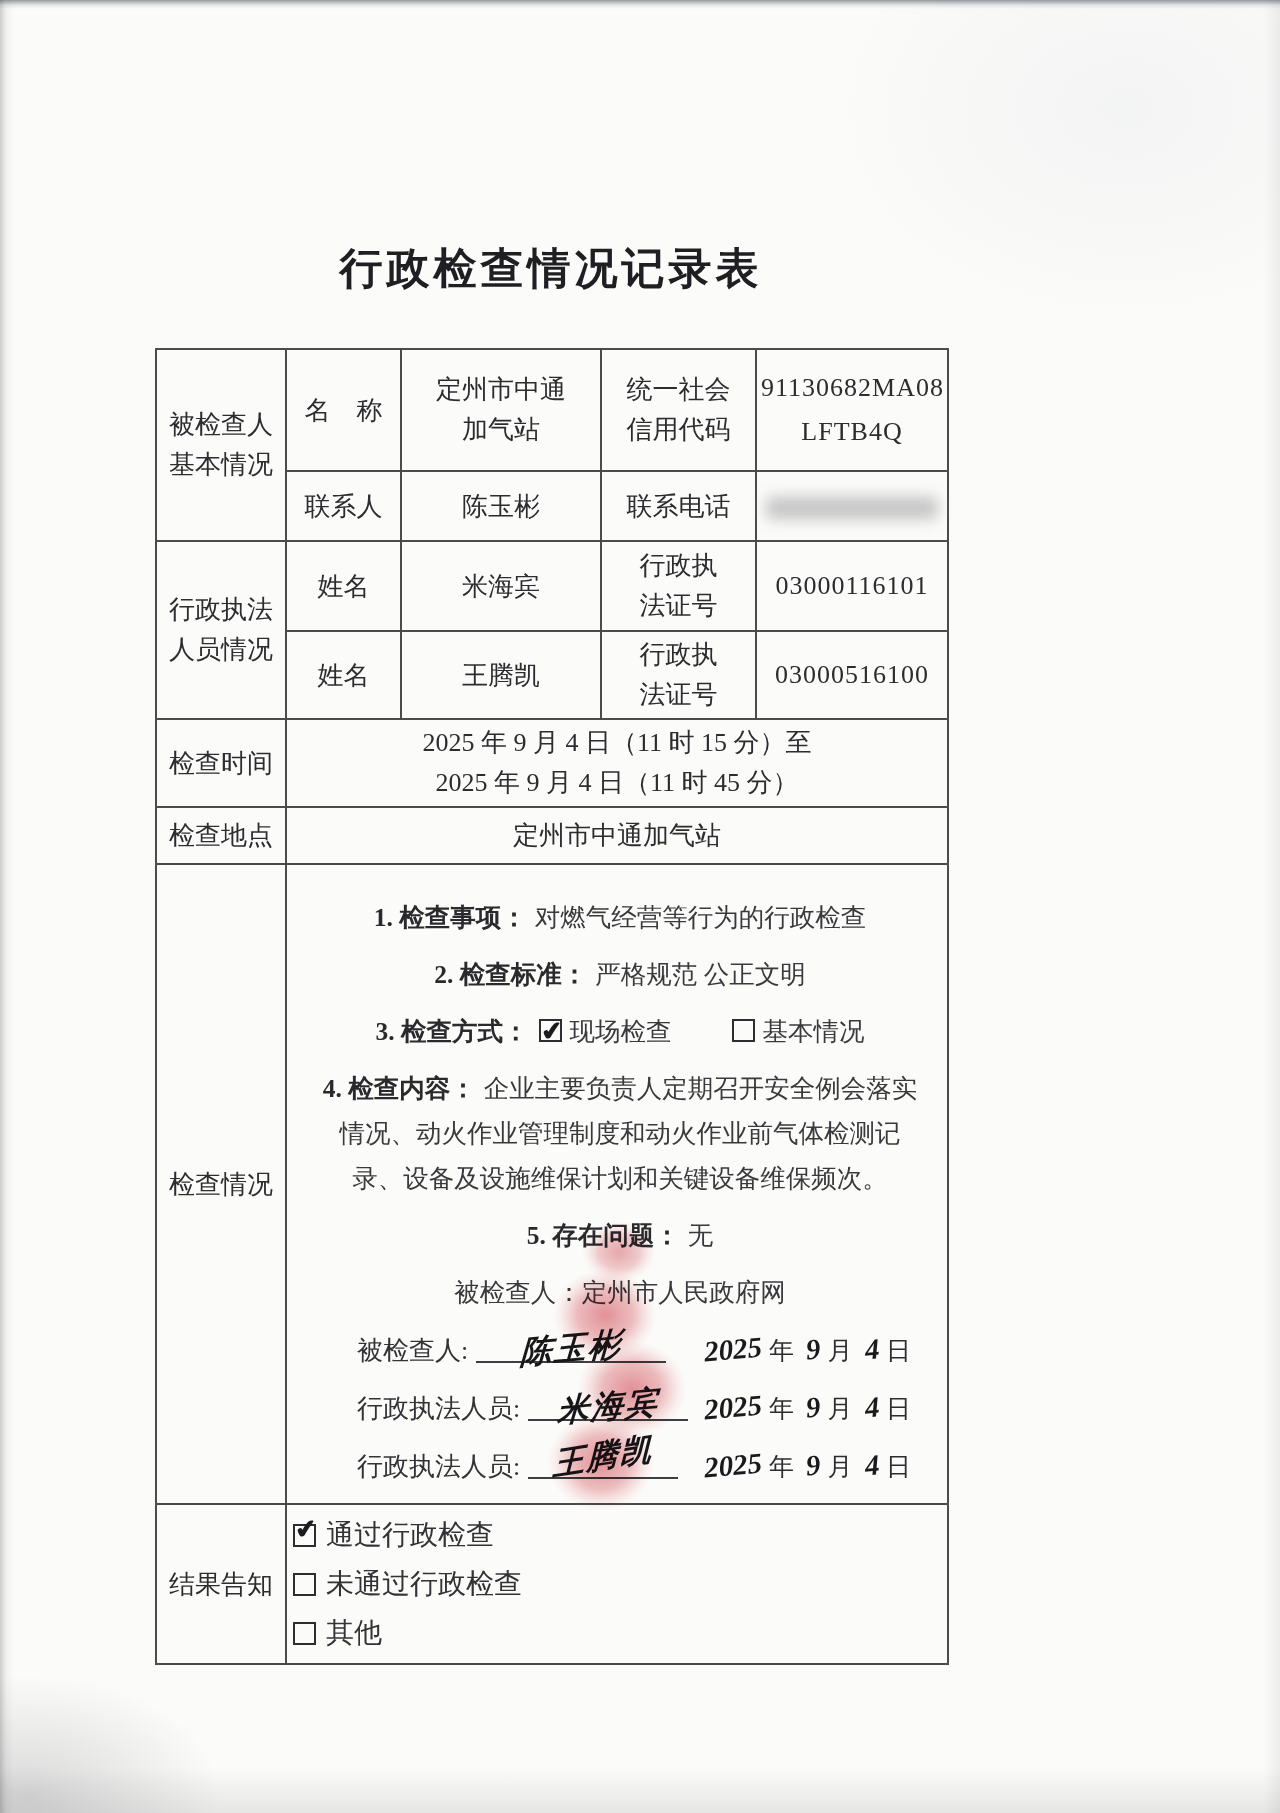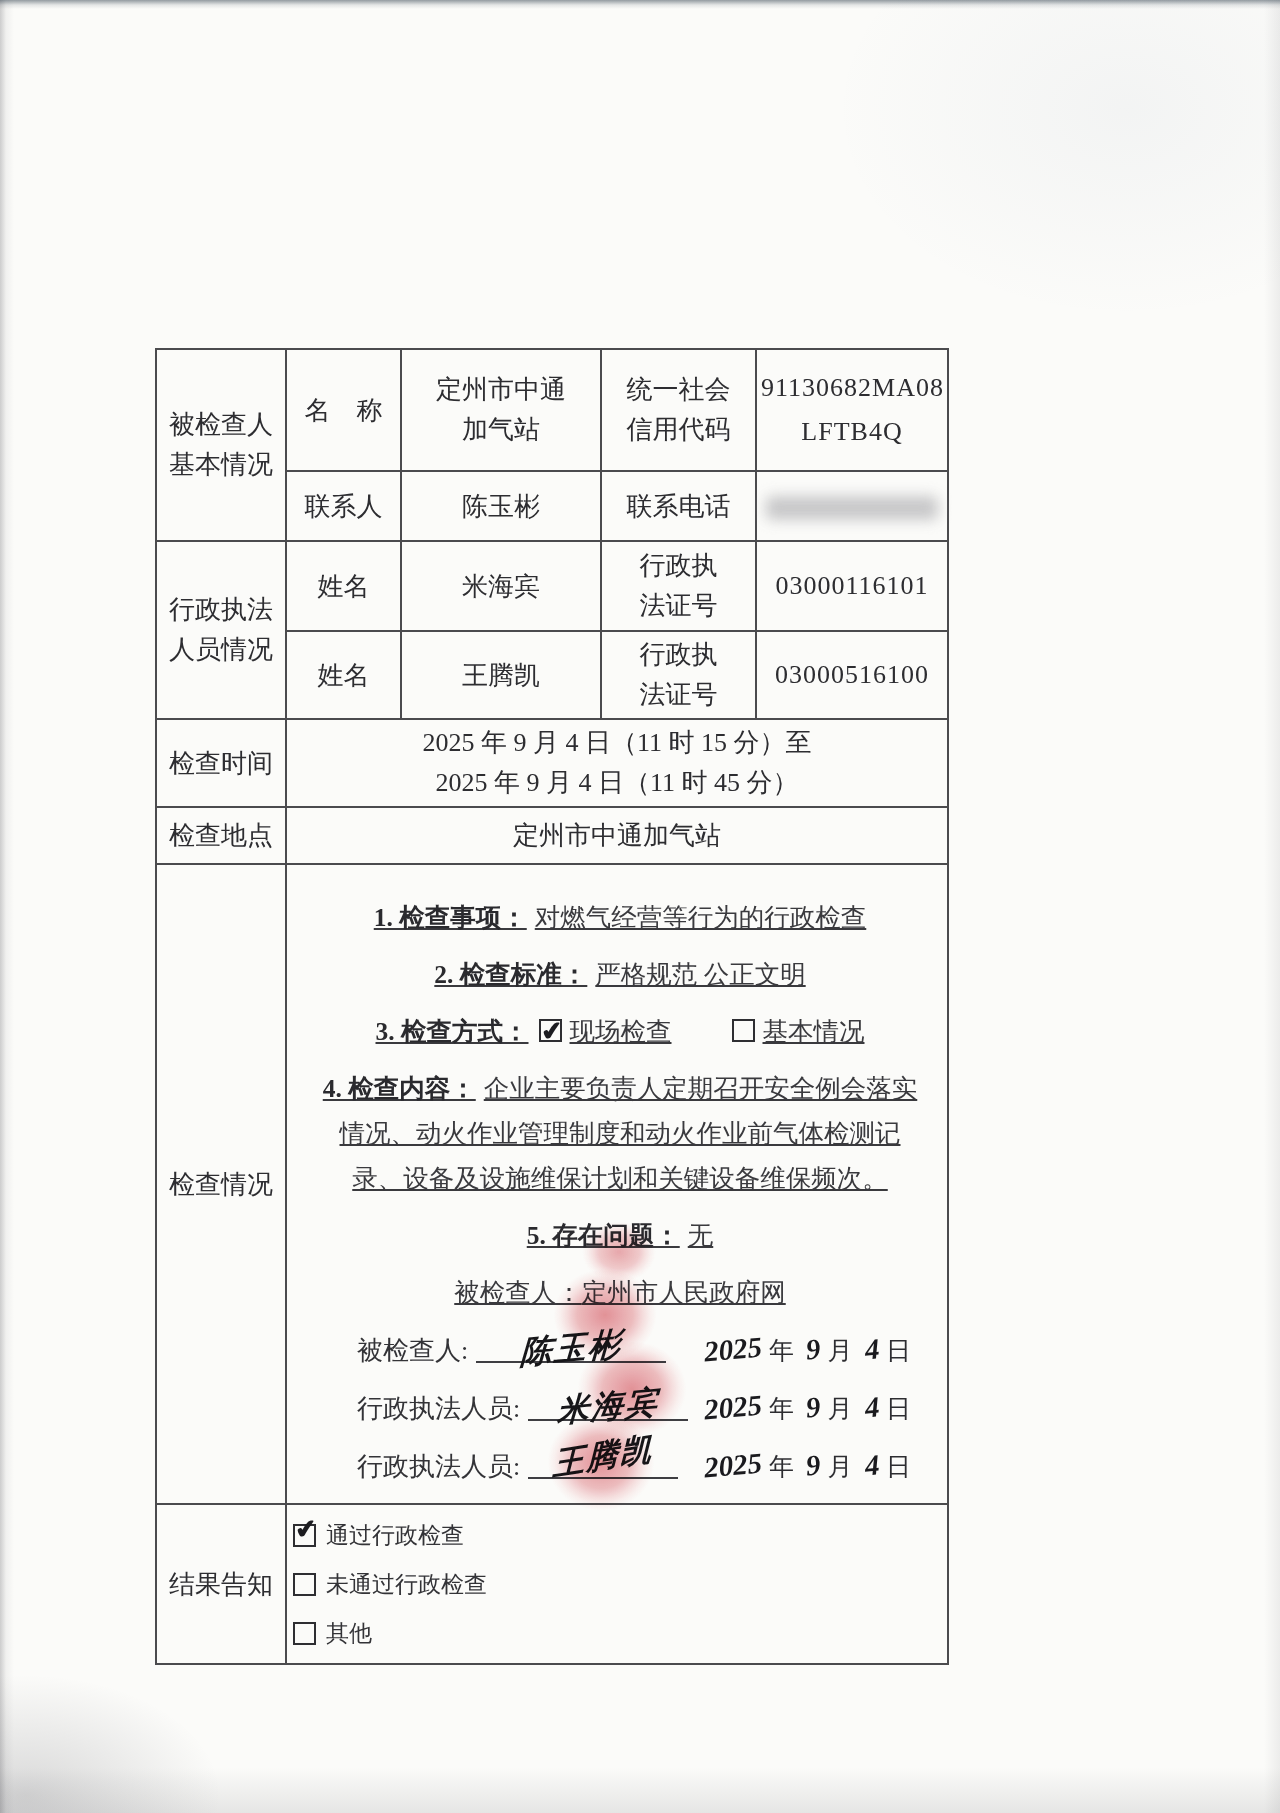--- a/index.html
+++ b/index.html
@@ -34,21 +34,21 @@
   tr.r1{height:122px;} tr.r2{height:70px;} tr.r3{height:90px;} tr.r4{height:88px;}
   tr.r5{height:88px;} tr.r6{height:57px;} tr.r7{height:600px;} tr.r8{height:160px;}
   .ml{white-space:pre-line;line-height:40px;}
   .code{font-size:25px;letter-spacing:1px;line-height:44px;border-radius:16px;}
   .certnum{font-size:25px;letter-spacing:1px;}
   .redact{width:172px;height:24px;margin:4px auto 0;background:#bfbfc1;border-radius:5px;
     filter:blur(7px);opacity:.85;}
   
   td.sit-cell{vertical-align:top;text-align:left;padding:0;}
   .sit-wrap{position:relative;width:100%;height:100%;padding:16px 8px 0 14px;box-sizing:border-box;}
-  .sit-wrap p{margin:12px;font-size:25.5px;line-height:45px;color:#3a3a3e;text-decoration:underline;}
+  .sit-wrap p{margin:12px;font-size:25.5px;line-height:45px;color:#3a3a3e;}
   .it-label{font-weight:600;color:#2a2a2e;margin-right:8px;}
   .cbx{display:inline-block;width:19px;height:19px;border:2.5px solid #2e2e32;position:relative;
     margin:0 8px 0 2px;vertical-align:-2px;}
   .cbx.checked::after{content:"✔";position:absolute;left:0px;top:-12px;font-size:26px;
     font-weight:700;color:#1c1c20;transform:rotate(-6deg);}
   .opt-gap{display:inline-block;width:58px;}
   
   .sig-block{padding-left:52px;}
   .sig-row{display:flex;align-items:baseline;height:58px;}
   .sig-label{font-size:26px;color:#333337;white-space:nowrap;}
@@ -69,29 +69,30 @@
   .fp-core{
     background:radial-gradient(closest-side, rgba(209,60,72,0.55), rgba(216,86,96,0.38) 50%,
       rgba(226,120,128,0.22) 68%, rgba(232,142,148,0.10) 80%, transparent 92%);
   }
   .fp1{left:288px;top:352px;width:80px;height:66px;border-radius:55% 45% 50% 50%;opacity:.8;}
   .fp2{left:258px;top:398px;width:112px;height:100px;border-radius:48% 52% 56% 44%;}
   .fp3{left:282px;top:470px;width:118px;height:104px;border-radius:52% 48% 45% 55%;}
   .fp4{left:252px;top:542px;width:116px;height:106px;border-radius:46% 54% 52% 48%;}
   
   td.result-cell{vertical-align:top;text-align:left;padding:16px 0 0 48px;}
-  .result-opt{height:49px;font-size:23px;color:#333337;display:flex;align-items:center;}
+  .result-opt{height:49px;font-size:28px;color:#333337;display:flex;align-items:center;}
   .result-opt .cbx{margin-right:10px;}
 </style>
 </head>
 <body>
 
 <div class="scan-page">
 
 
+  <div class="page-title">行政检查情况记录表</div>
 
   <table class="form">
     <colgroup>
       <col style="width:130px">
         <col style="width:115px">
         <col style="width:200px">
       <col style="width:155px">
         <col style="width:192px">
     </colgroup>
     <tbody>

